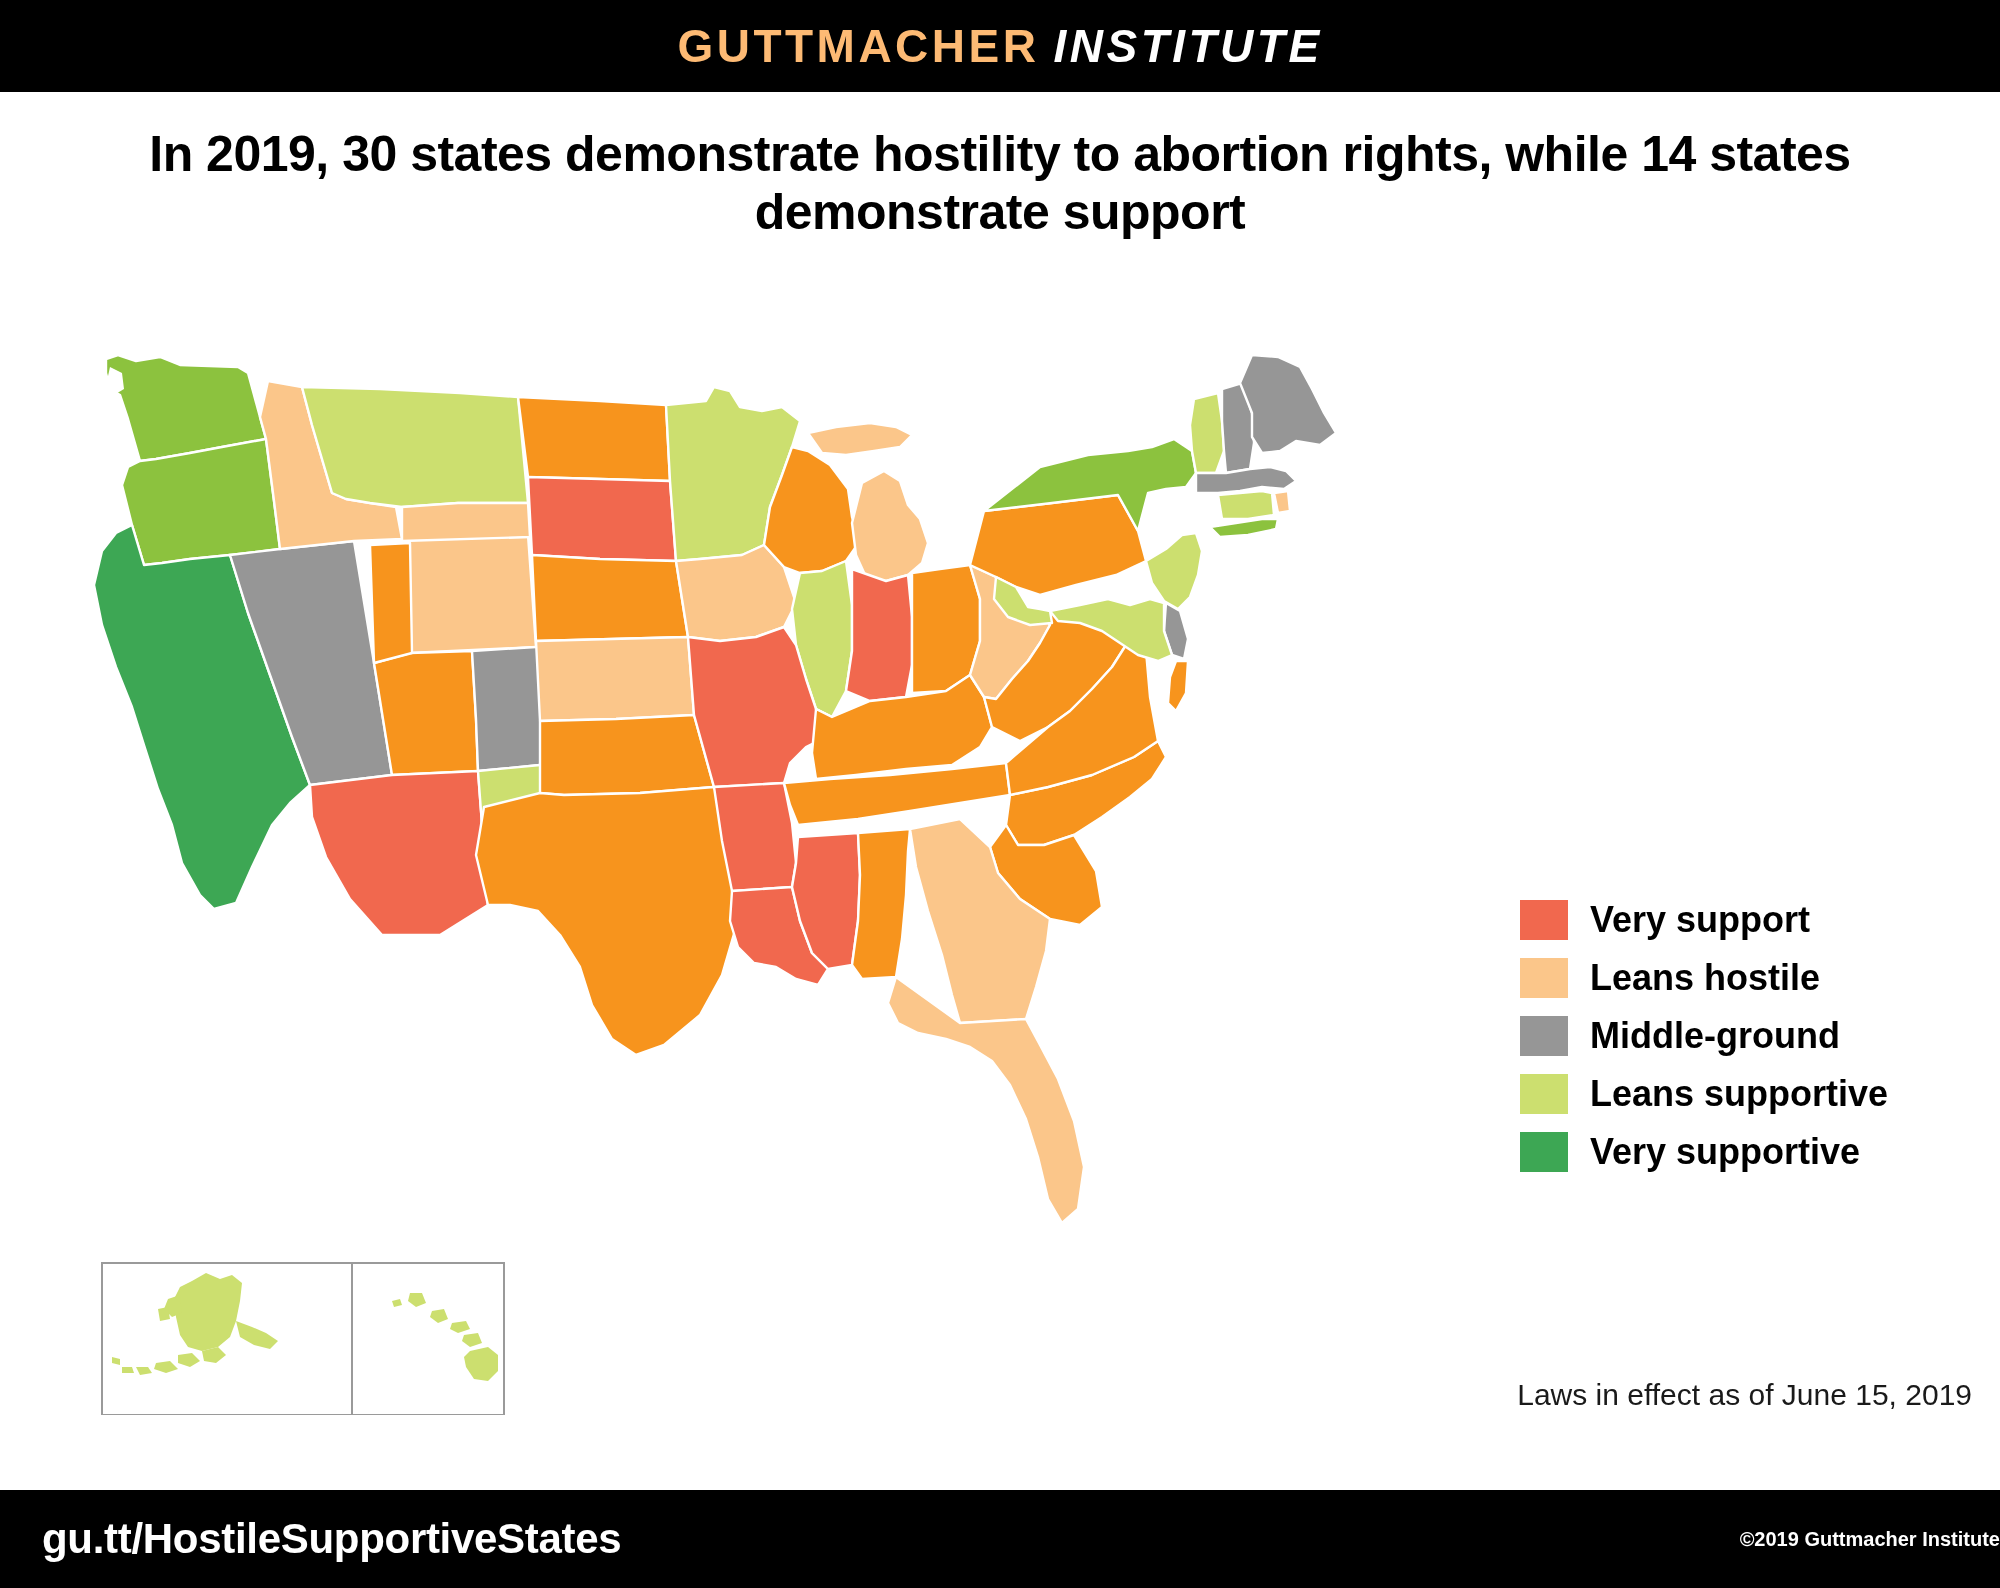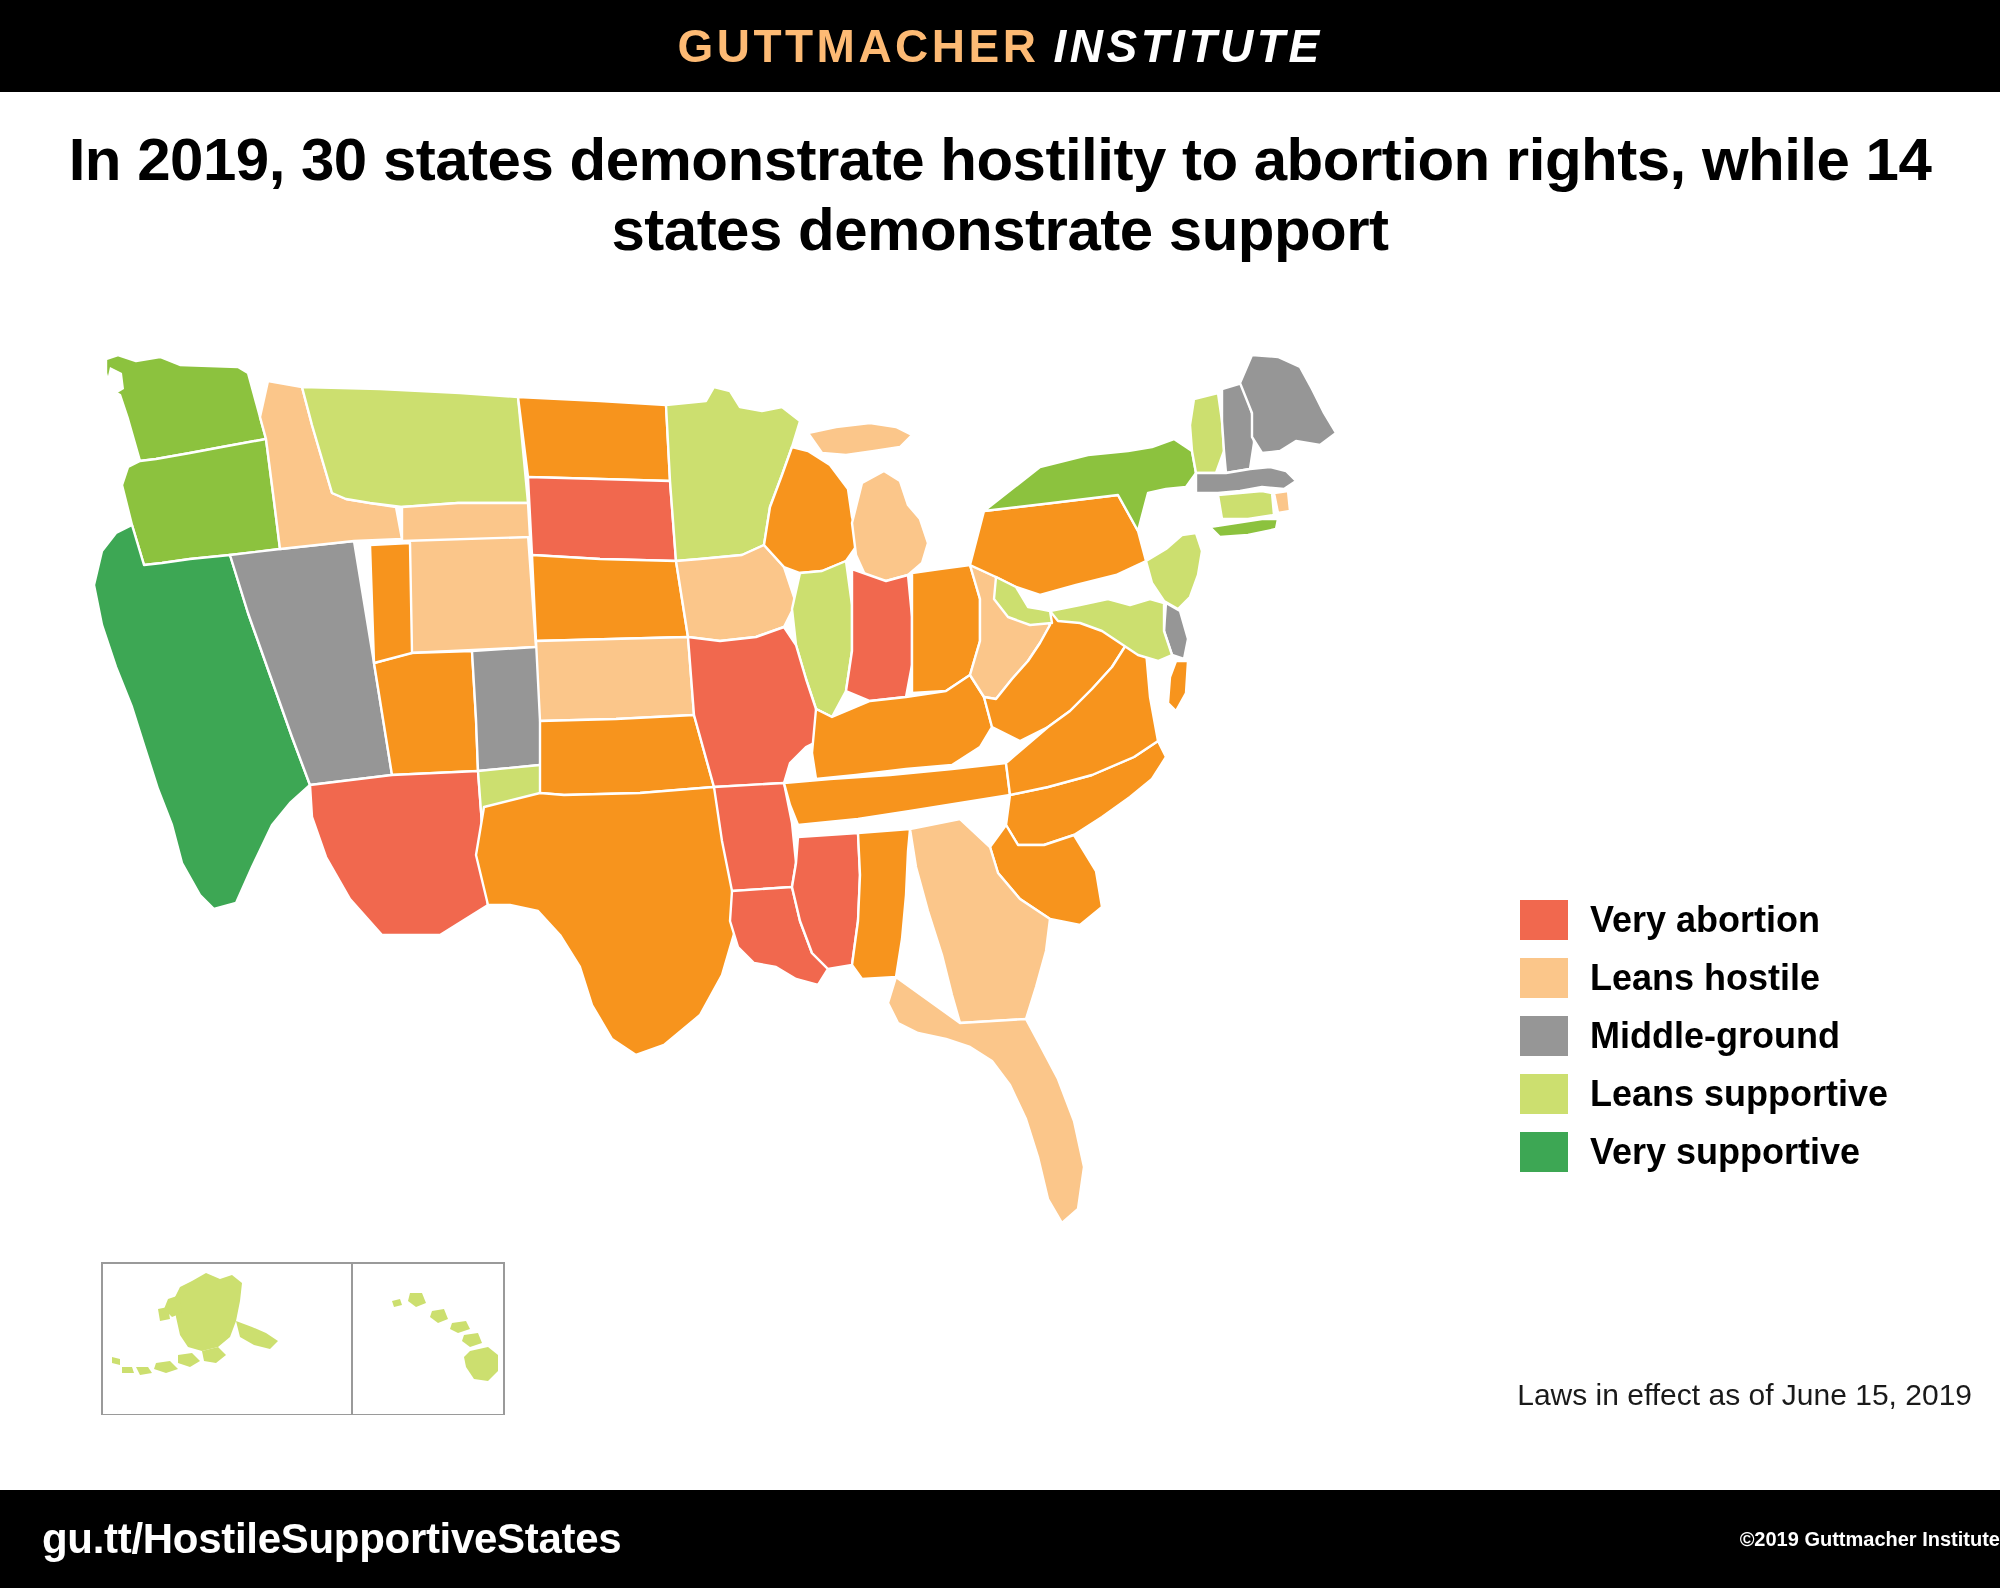--- a/index.html
+++ b/index.html
@@ -22,21 +22,21 @@
     font-family:"Liberation Sans", sans-serif;
     line-height:1;
   }
   .brand-g{color:#fdba74;}
   .brand-i{color:#ffffff;margin-left:14px;font-style:italic;}
 
   
   .title{
     position:absolute;left:0;top:125px;width:2000px;
     text-align:center;
-    font-size:60px;font-weight:bold;color:#000;
+    font-size:50px;font-weight:bold;color:#000;
     line-height:1.16;
     letter-spacing:-0.5px;
     padding:0 40px;box-sizing:border-box;
   }
 
   
   .mapwrap{
     position:absolute;left:40px;top:355px;width:1480px;height:1060px;
   }
   .mapwrap svg{display:block;width:100%;height:100%;}
@@ -230,21 +230,21 @@
     <path fill="#CCDF6F" d="M430,996 L448,992 L458,1000 L458,1016 L448,1026 L434,1024 L426,1012 L424,1002 Z"></path>
   </g>
 
 </svg>
 </div>
 
 <div class="legend">
 
   <div class="legend-row">
     <div class="swatch" style="background:#F1684E"></div>
-    <div class="legend-label">Very abortion</div>
+    <div class="legend-label">Very support</div>
   </div>
 
 
   <div class="legend-row">
     <div class="swatch" style="background:#FBC68A"></div>
     <div class="legend-label">Leans hostile</div>
   </div>
 
   <div class="legend-row">
     <div class="swatch" style="background:#969696"></div>

